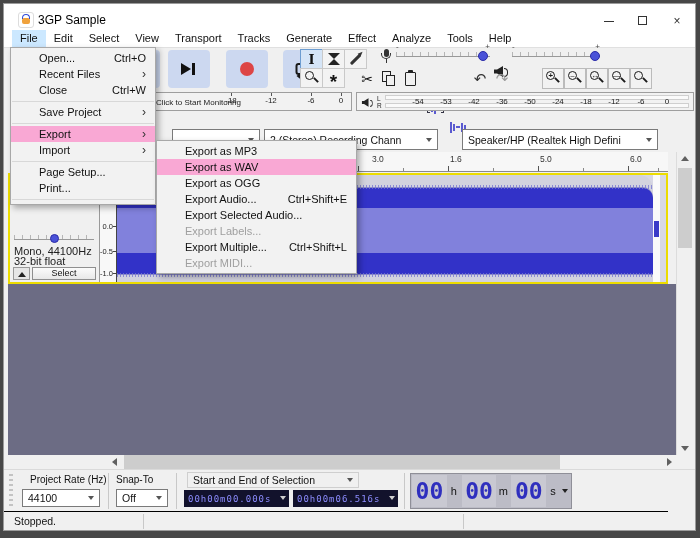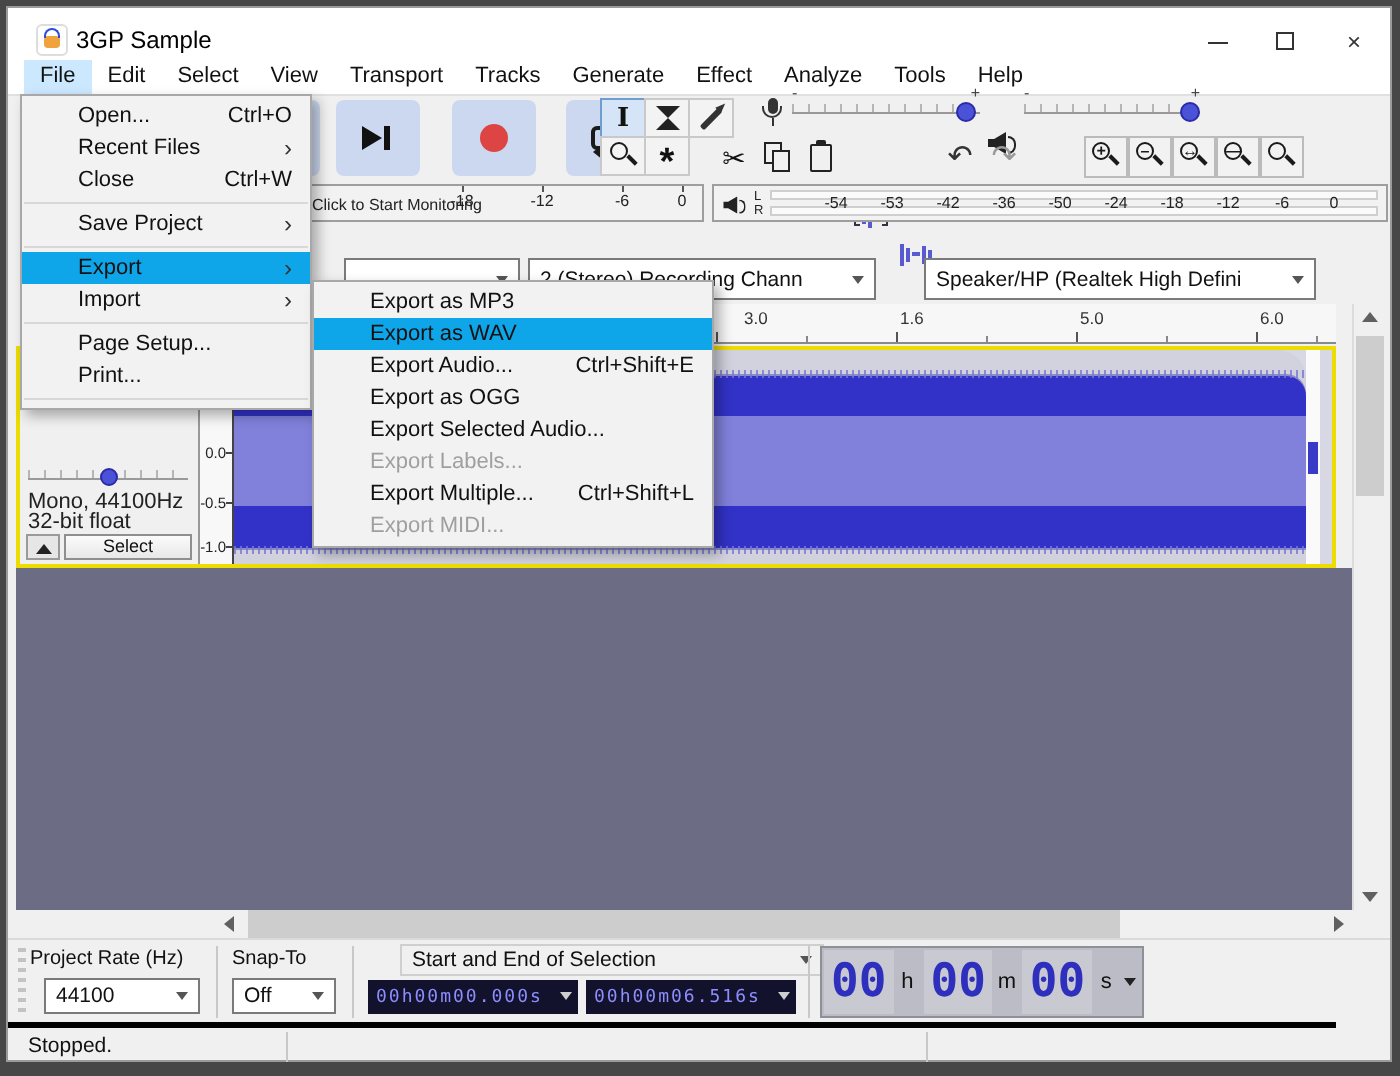--- a/index.html
+++ b/index.html
@@ -123,28 +123,28 @@
     font-size:9px;letter-spacing:1px;display:flex;align-items:center;padding:0 12px 0 4px;box-sizing:border-box}
   .tfield .dd{position:absolute;right:3px;top:6px;border-top:4px solid #cfcfcf;border-left:3px solid transparent;border-right:3px solid transparent}
   .bigtime{position:absolute;left:406px;top:3px;width:162px;height:36px;background:#bcbcc6;border:1px solid #8f8f98;
     box-sizing:border-box;display:flex;align-items:stretch}
   .seg-d{width:35px;background:#c9c9d2;margin:1px 0 1px 1px;color:#2f2fbe;font-family:"DejaVu Sans Mono",monospace;
     font-size:23px;font-weight:bold;text-align:center;line-height:33px}
   .seg-u{width:14px;color:#111;font-size:11px;text-align:center;line-height:34px}
   .bigdd{width:11px;position:relative}
   .bigdd .dd{position:absolute;right:3px;top:15px;border-top:4px solid #222;border-left:3.5px solid transparent;border-right:3.5px solid transparent}
   
-  .statusbar{left:4px;top:511px;width:664px;height:19px;background:#f0f0f0;border-top:3px solid #000000;box-sizing:border-box}
+  .statusbar{left:4px;top:511px;width:664px;height:19px;background:#f0f0f0;border-top:1px solid #000000;box-sizing:border-box}
   .status-text{position:absolute;left:10px;top:3px;font-size:10.5px;color:#111}
   
   .menu{background:#f2f2f2;border:1px solid #a8a8a8;box-shadow:3px 3px 6px rgba(0,0,0,.3);box-sizing:border-box;z-index:100;padding:2px 0}
   .mi{height:16px;display:flex;align-items:center;font-size:11px;color:#111;padding:0 9px 0 28px}
   .mi .lb{flex:1;white-space:nowrap}
   .mi .sc{margin-left:14px;color:#111;white-space:nowrap}
-  .mi-hl{background:#0ea5e9}
+  .mi-hl{background:#f9a8d4}
   .mi-dis{color:#9f9f9f}
   .mi .sub::after{content:"\203A";font-size:12px;color:#333}
   .msep{height:1px;background:#d8d8d8;margin:2.5px 1px}
 </style>
 </head>
 <body>
 
 <div class="stage">
   <div class="abs window"></div>
 
@@ -418,33 +418,33 @@
         <i class="tri-lf"></i>
       </div>
     <div class="hsb-thumb"></div>
     <div class="sb-btn" style="left:554px;width:14px">
         <i class="tri-rt"></i>
       </div>
   </div>
 
   <div class="abs seltb">
     <div class="abs grip" style="left:5px;top:4px;height:34px"></div>
-    <span class="lab" style="left:11px;top:4px">Project Rate (Hz)</span>
+    <span class="lab" style="left:26px;top:4px">Project Rate (Hz)</span>
     <div class="combo abs" style="left:18px;top:19px;width:78px;height:18px">
       <span>44100</span>
         <span class="chev"></span>
     </div>
     <i class="vsep" style="left:104px"></i>
     <span class="lab" style="left:112px;top:4px">Snap-To</span>
     <div class="combo abs" style="left:112px;top:19px;width:52px;height:18px">
       <span>Off</span>
         <span class="chev"></span>
     </div>
     <i class="vsep" style="left:172px"></i>
-    <div class="combo combo-flat abs" style="left:196px;top:2px;width:212px;height:16px">
+    <div class="combo combo-flat abs" style="left:183px;top:2px;width:172px;height:16px">
       <span>Start and End of Selection</span>
         <span class="chev"></span>
     </div>
     <div class="tfield" style="left:180px;top:20px;width:105px">
       <span>00h00m00.000s</span>
         <i class="dd"></i>
     </div>
     <div class="tfield" style="left:289px;top:20px;width:105px">
       <span>00h00m06.516s</span>
         <i class="dd"></i>
@@ -507,27 +507,27 @@
   </div>
 
   <div class="abs menu" style="left:156px;top:140px;width:201px">
     <div class="mi">
         <span class="lb">Export as MP3</span>
       </div>
     <div class="mi mi-hl">
         <span class="lb">Export as WAV</span>
       </div>
     <div class="mi">
+        <span class="lb">Export as OGG</span>
+      </div>
+    <div class="mi">
         <span class="lb">Export Audio...</span>
         <span class="sc">Ctrl+Shift+E</span>
       </div>
     <div class="mi">
-        <span class="lb">Export as OGG</span>
-      </div>
-    <div class="mi">
         <span class="lb">Export Selected Audio...</span>
       </div>
     <div class="mi mi-dis">
         <span class="lb">Export Labels...</span>
       </div>
     <div class="mi">
         <span class="lb">Export Multiple...</span>
         <span class="sc">Ctrl+Shift+L</span>
       </div>
     <div class="mi mi-dis">

